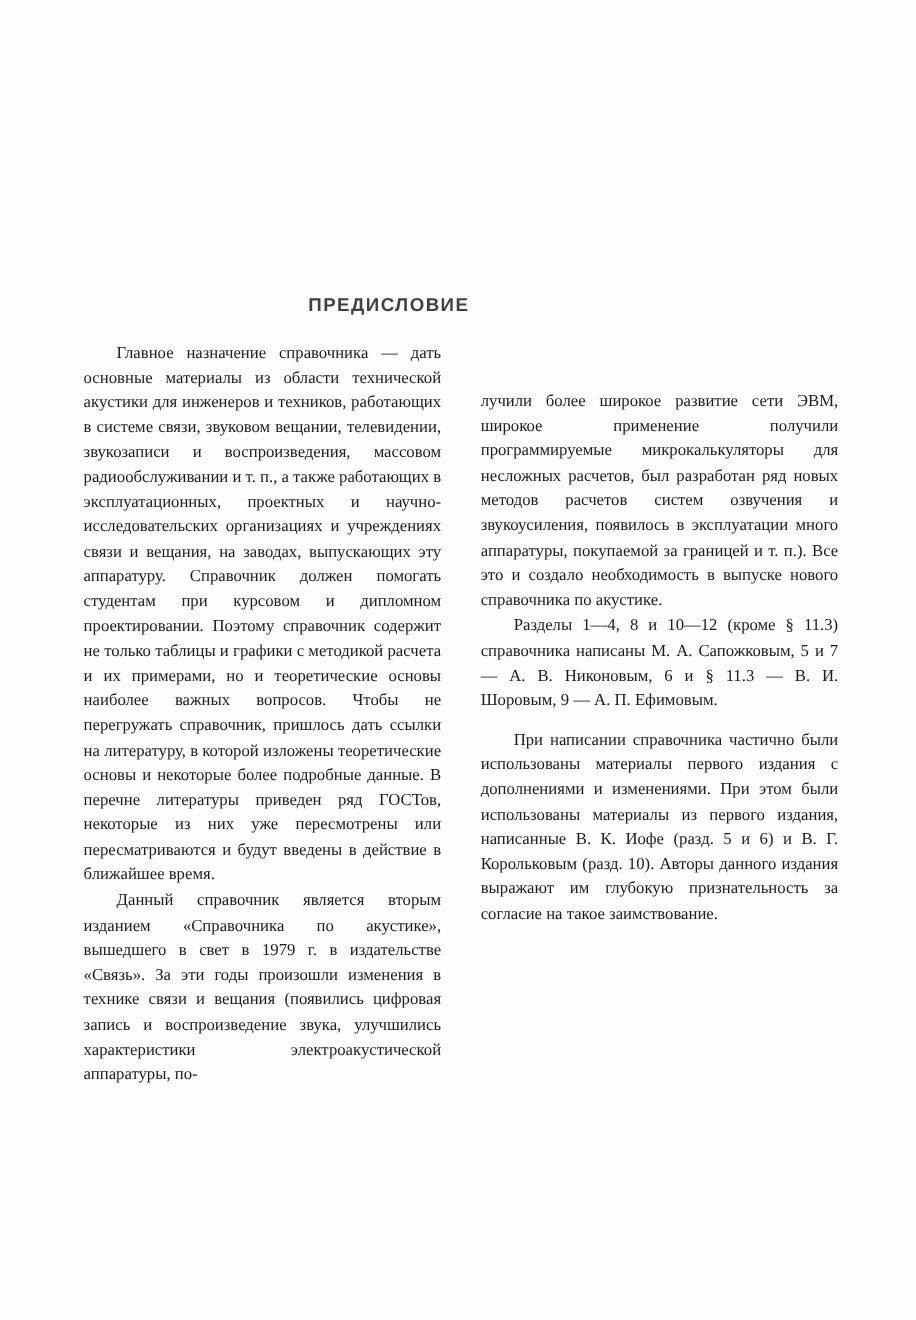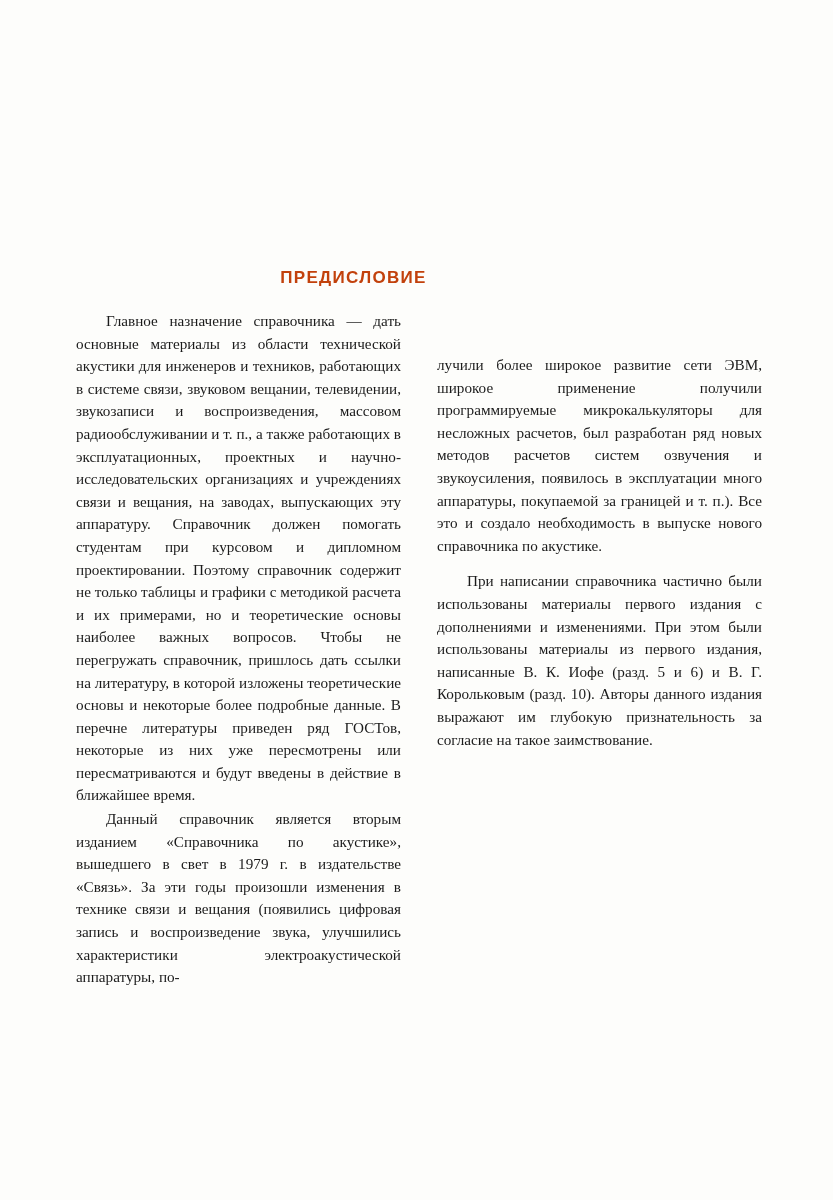--- a/index.html
+++ b/index.html
@@ -24,21 +24,21 @@
   .doc-title {
     position: absolute;
     top: 268px;
     left: 0;
     width: 707px;
     text-align: center;
     font-family: "Liberation Sans", sans-serif;
     font-weight: bold;
     font-size: 17px;
     letter-spacing: 1.3px;
-    color: #c2410c;
+    color: #404040;
   }
   .columns {
     position: absolute;
     top: 310px;
     left: 76px;
     width: 686px;
     display: flex;
     gap: 36px;
   }
   .col {
@@ -77,17 +77,18 @@
 
   <div class="columns">
 
     <div class="col col-left">
       <p class="para">Главное назначение справочника — дать основные материалы из области технической акустики для инженеров и техников, работающих в системе связи, звуковом вещании, телевидении, звукозаписи и воспроизведения, массовом радиообслуживании и т. п., а также работающих в эксплуатационных, проектных и научно-исследовательских организациях и учреждениях связи и вещания, на заводах, выпускающих эту аппаратуру. Справочник должен помогать студентам при курсовом и дипломном проектировании. Поэтому справочник содержит не только таблицы и графики с методикой расчета и их примерами, но и теоретические основы наиболее важных вопросов. Чтобы не перегружать справочник, пришлось дать ссылки на литературу, в которой изложены теоретические основы и некоторые более подробные данные. В перечне литературы приведен ряд ГОСТов, некоторые из них уже пересмотрены или пересматриваются и будут введены в действие в ближайшее время.</p>
       <p class="para gap">Данный справочник является вторым изданием «Справочника по акустике», вышедшего в свет в 1979 г. в издательстве «Связь». За эти годы произошли изменения в технике связи и вещания (появились цифровая запись и воспроизведение звука, улучшились характеристики электроакустической аппаратуры, по-</p>
     </div>
 
     <div class="col col-right">
       <p class="para first">лучили более широкое развитие сети ЭВМ, широкое применение получили программируемые микрокалькуляторы для несложных расчетов, был разработан ряд новых методов расчетов систем озвучения и звукоусиления, появилось в эксплуатации много аппаратуры, покупаемой за границей и т. п.). Все это и создало необходимость в выпуске нового справочника по акустике.</p>
+      <p class="para gap">Разделы 1—4, 8 и 10—12 (кроме § 11.3) справочника написаны М. А. Сапожковым, 5 и 7 — А. В. Никоновым, 6 и § 11.3 — В. И. Шоровым, 9 — А. П. Ефимовым.</p>
       <p class="para spaced">При написании справочника частично были использованы материалы первого издания с дополнениями и изменениями. При этом были использованы материалы из первого издания, написанные В. К. Иофе (разд. 5 и 6) и В. Г. Корольковым (разд. 10). Авторы данного издания выражают им глубокую признательность за согласие на такое заимствование.</p>
     </div>
 
   </div>
 </div>
 
 </body></html>

